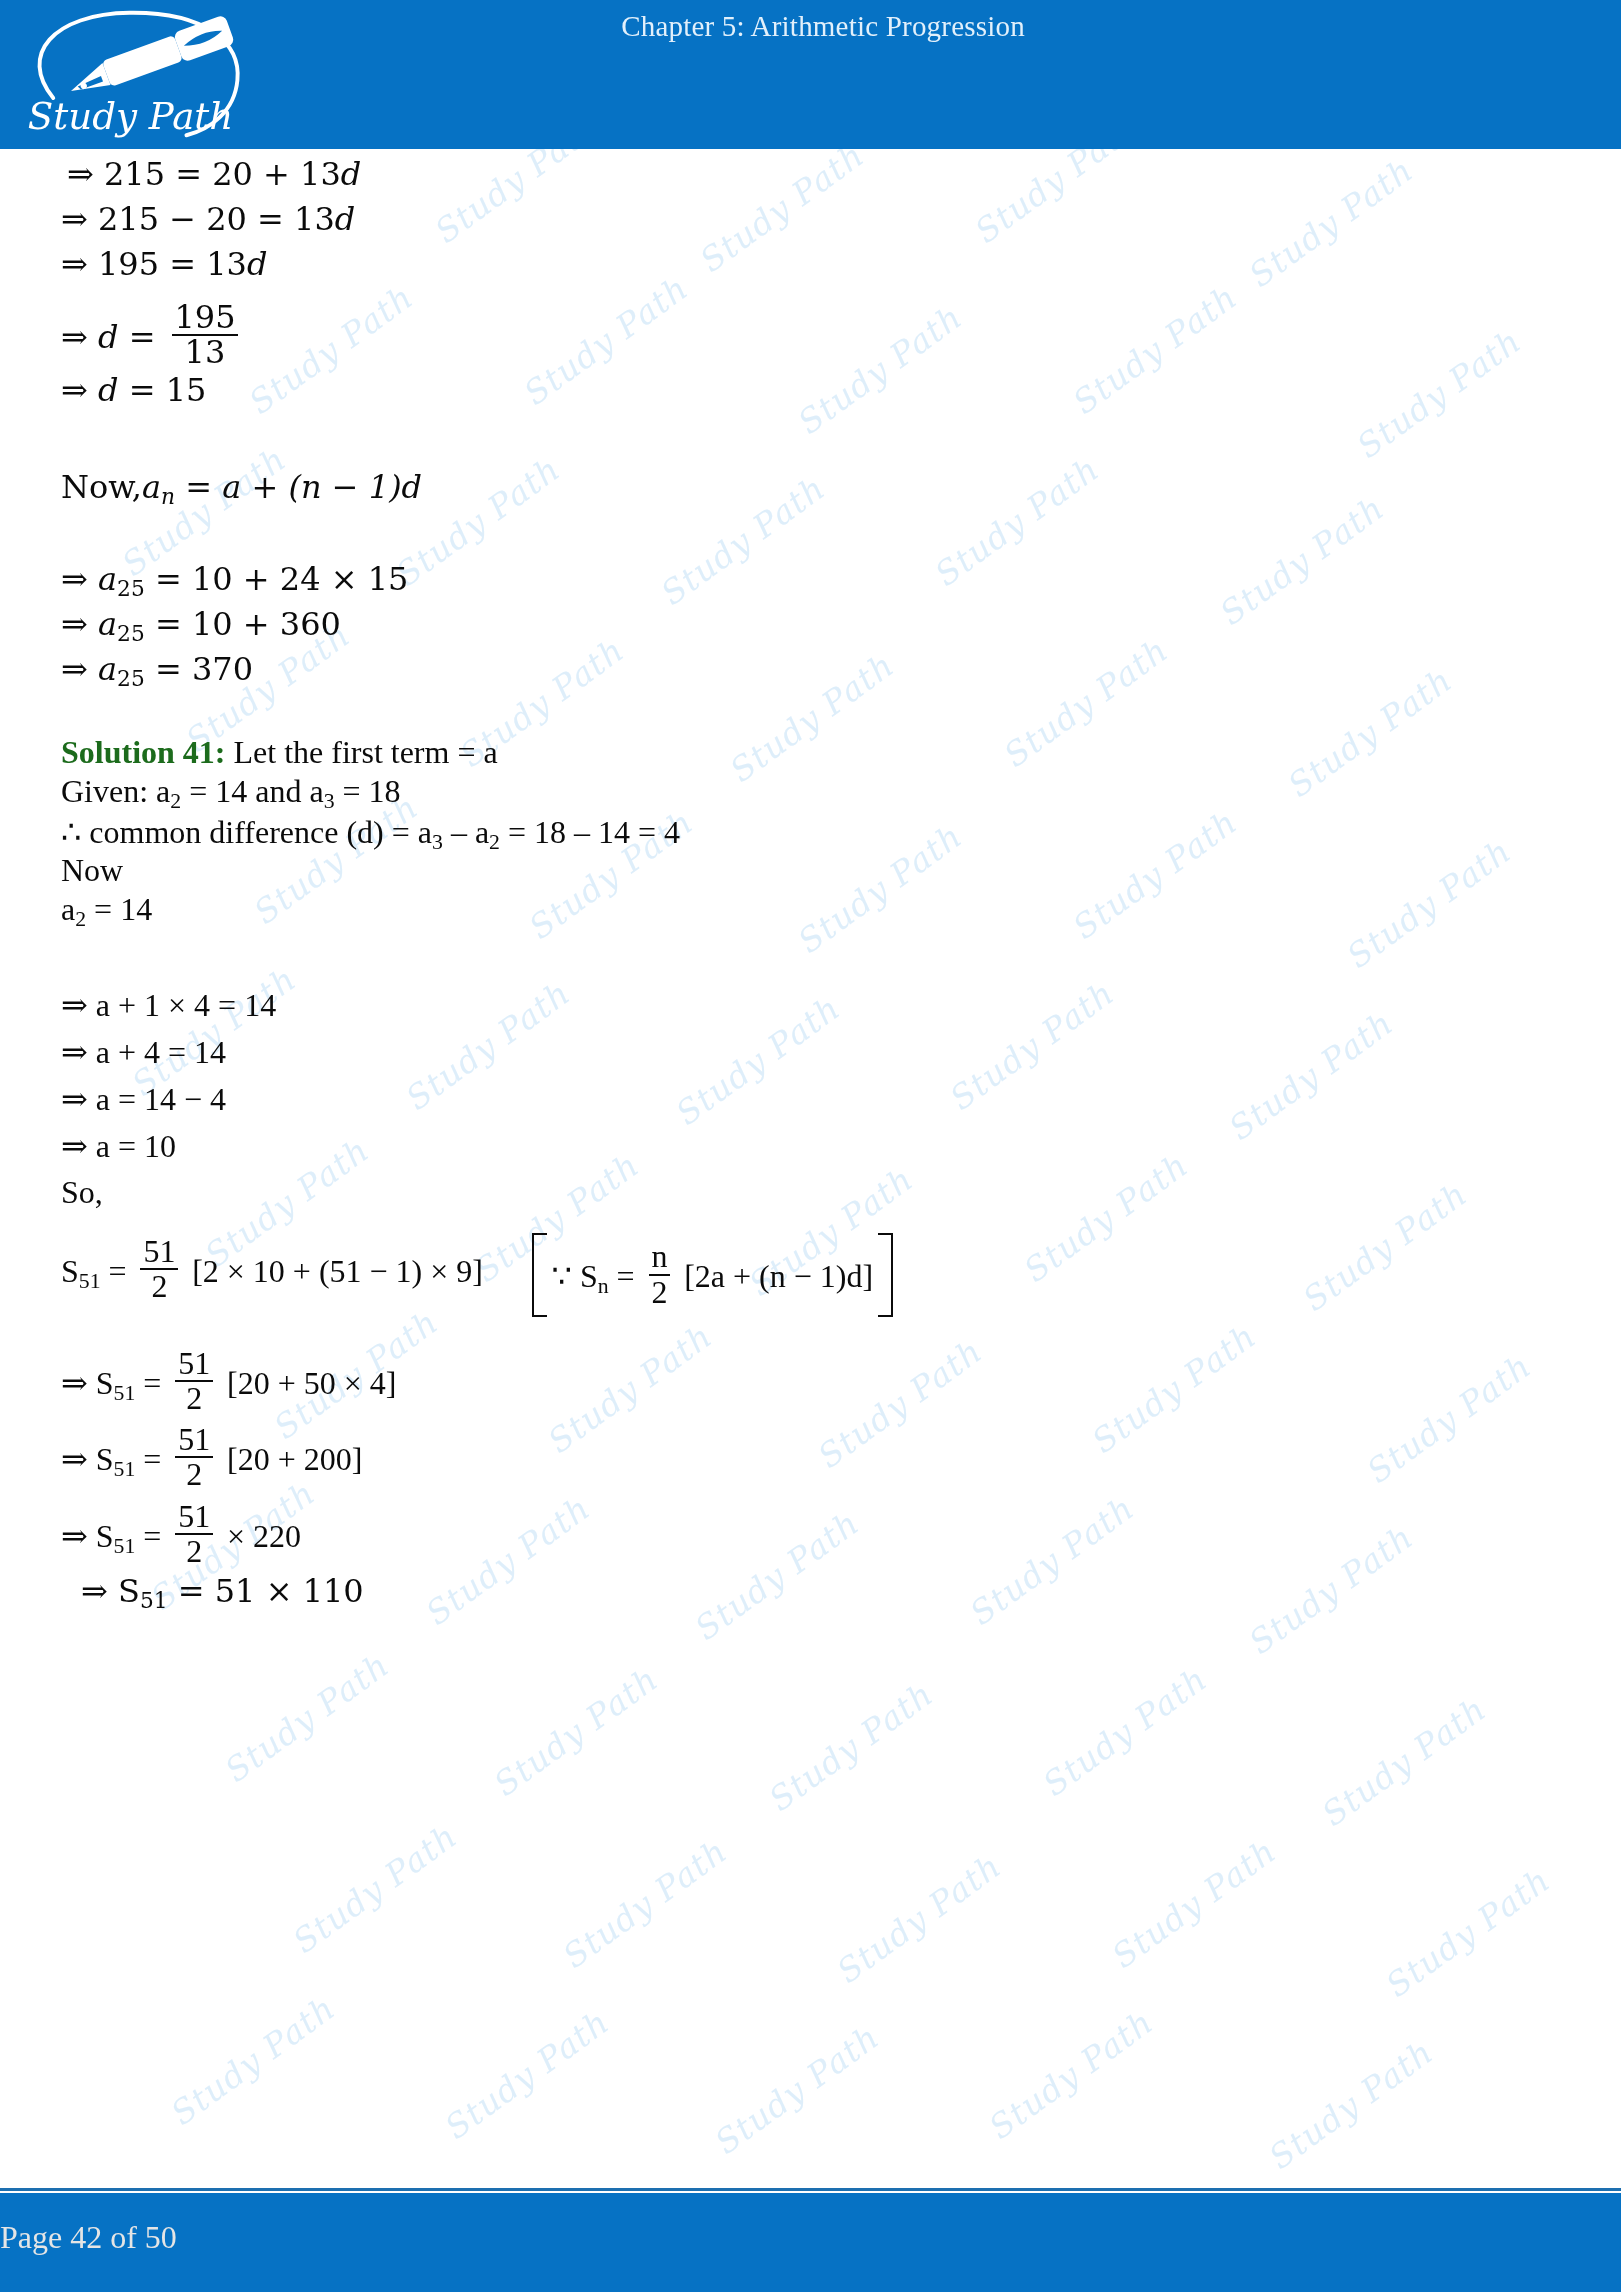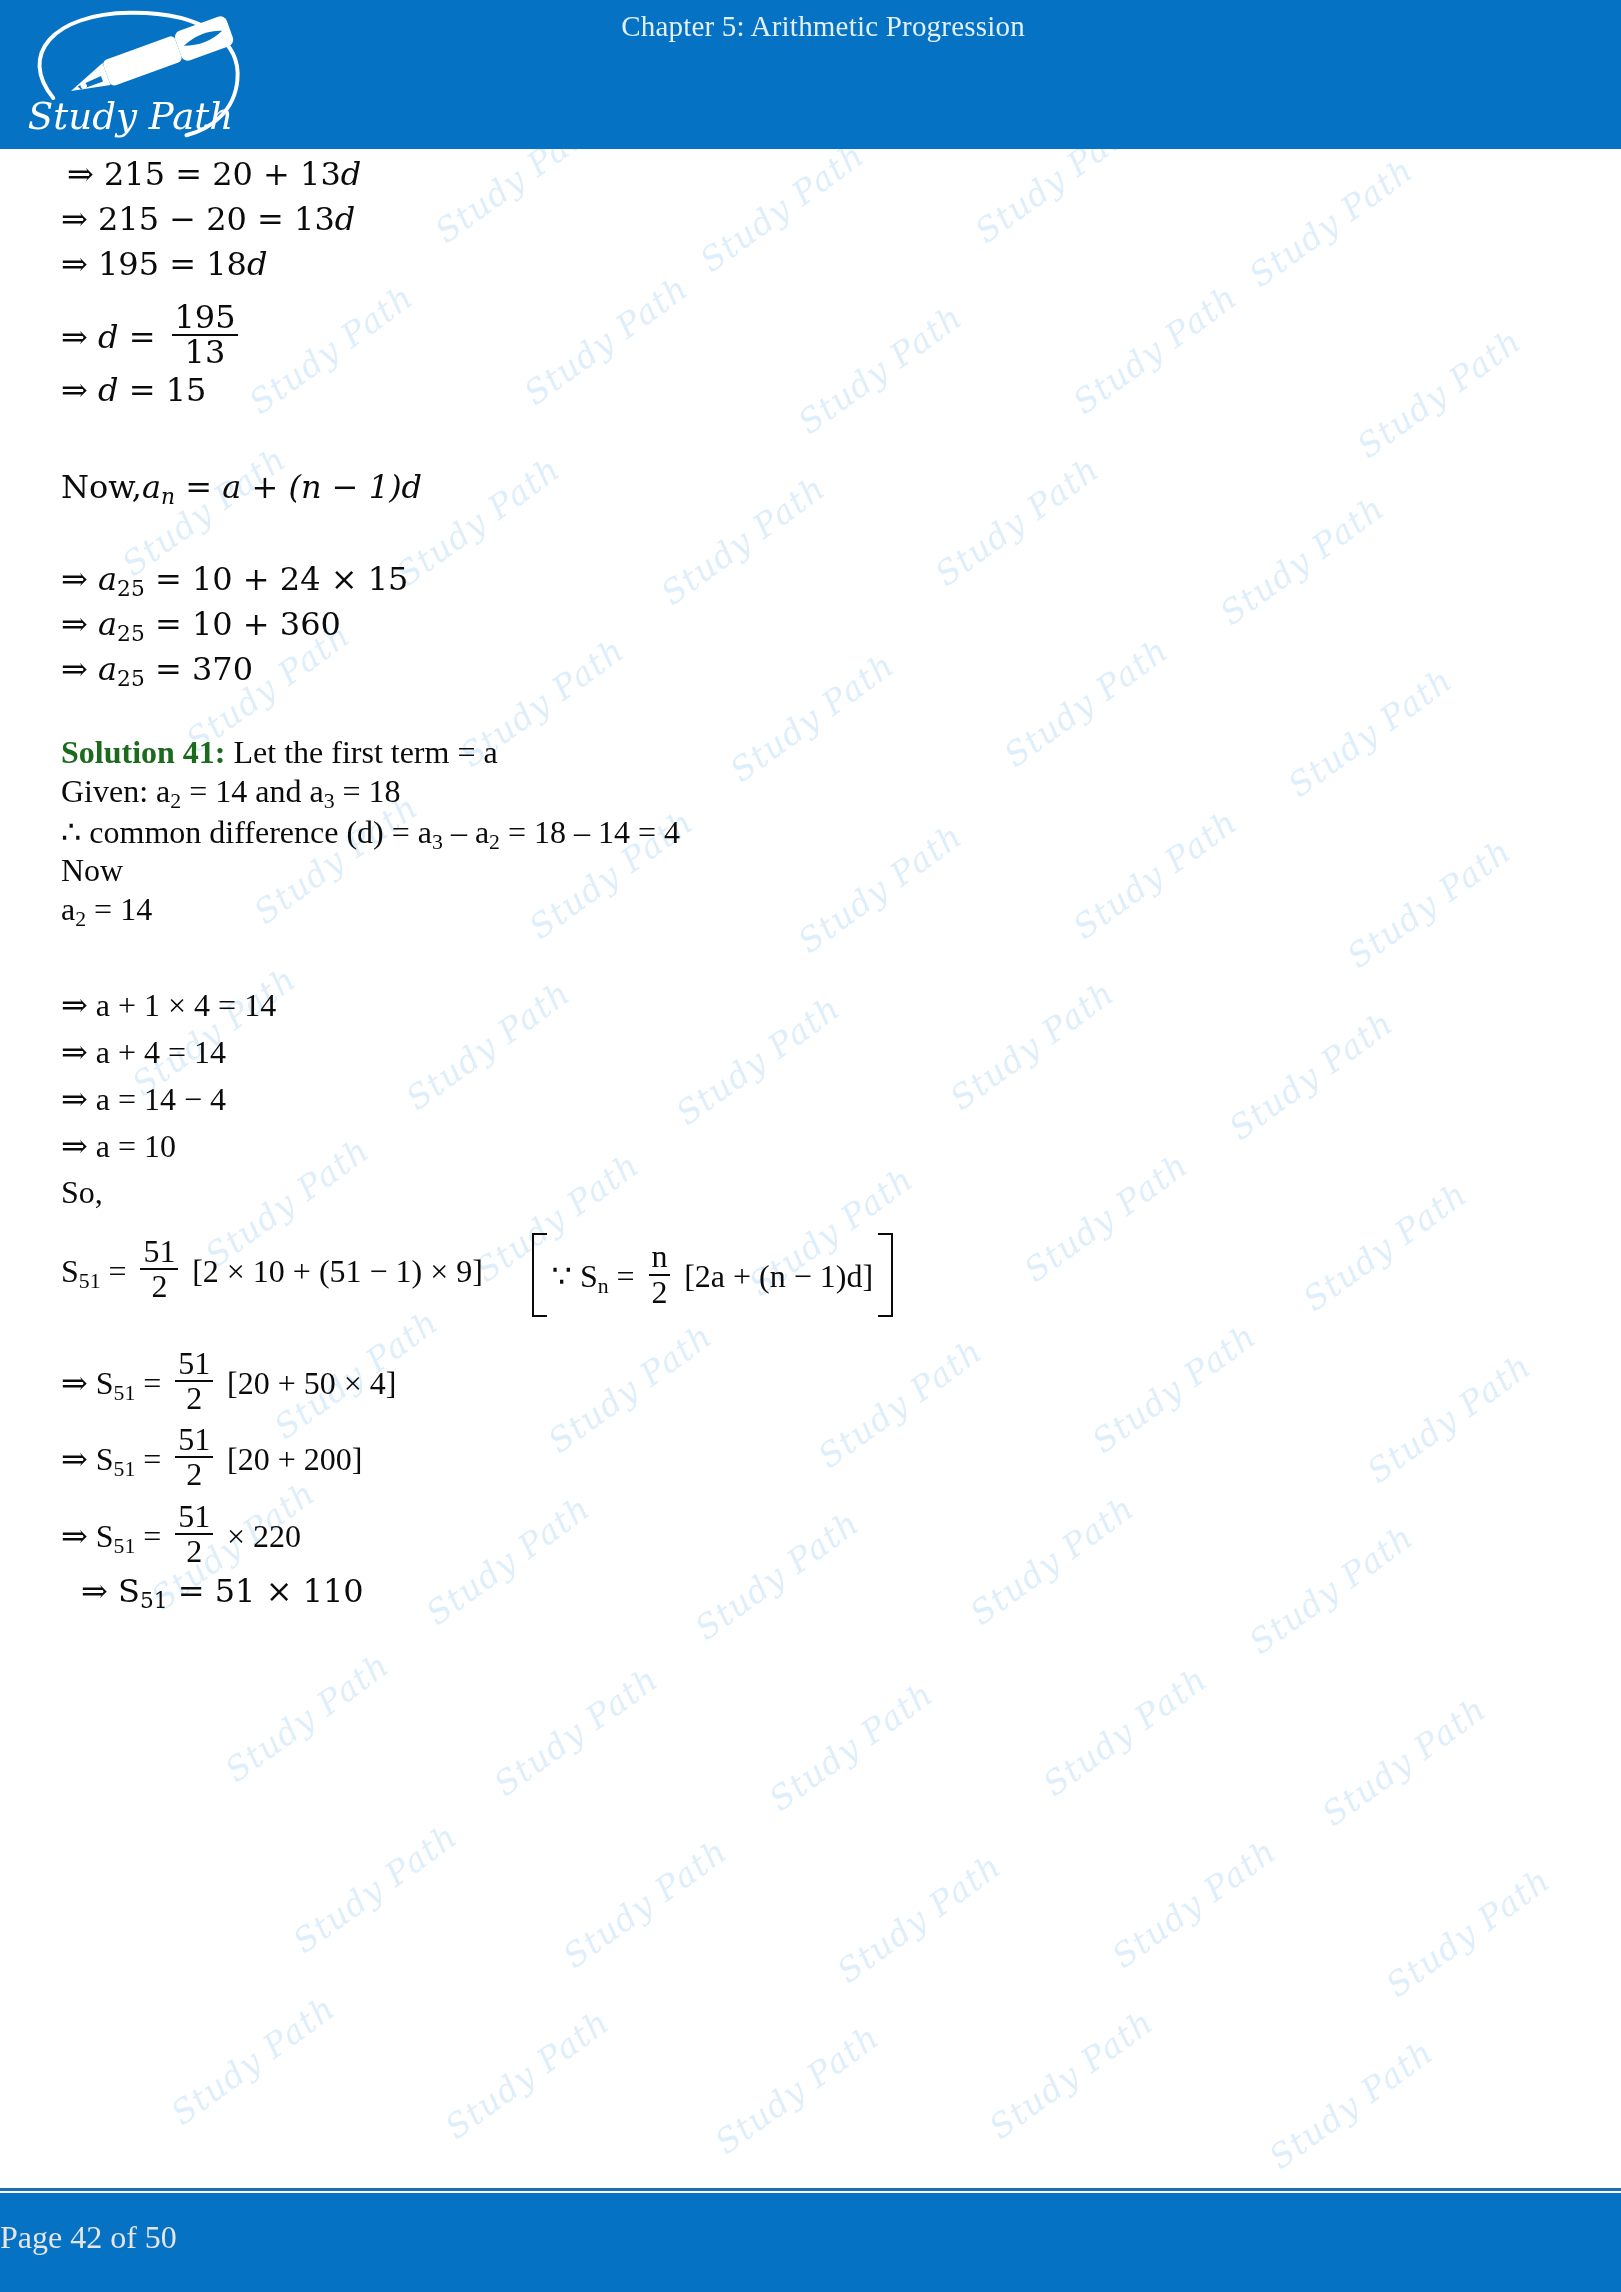--- a/index.html
+++ b/index.html
@@ -261,21 +261,21 @@
 
   <div class="content">
 
     <div class="line m1" style="left:67px; top:5.9px;">
       <span>⇒ 215 = 20 + 13</span><span class="ital">d</span>
     </div>
     <div class="line m1" style="left:61px; top:51px;">
       <span>⇒ 215 − 20 = 13</span><span class="ital">d</span>
     </div>
     <div class="line m1" style="left:61px; top:96px;">
-      <span>⇒ 195 = 18</span><span class="ital">d</span>
+      <span>⇒ 195 = 13</span><span class="ital">d</span>
     </div>
 
     <div class="line m1" style="left:61px; top:152px;">
       <span>⇒</span>
       <span class="ital">d</span>
       <span>=</span>
       <span class="frac">
         <span class="num">195</span>
         <span class="den">13</span>
       </span>

